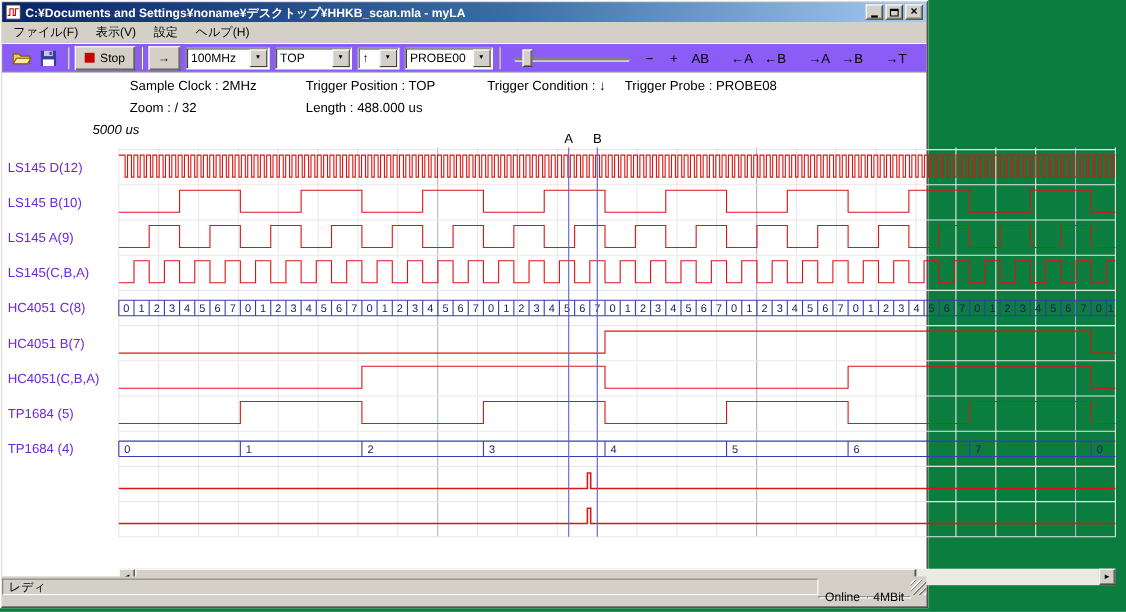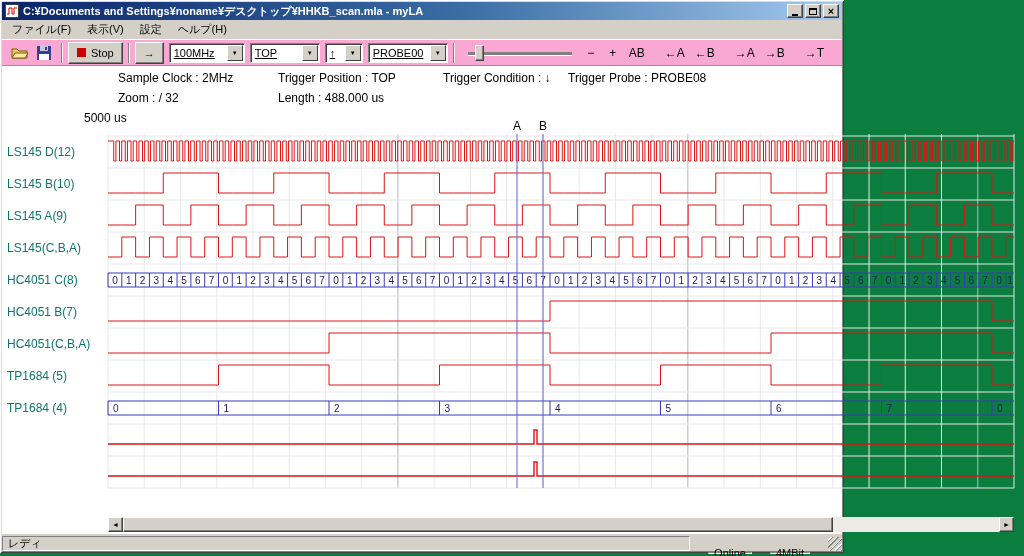--- a/index.html
+++ b/index.html
@@ -20,68 +20,68 @@
              display:flex; align-items:center; justify-content:center; padding:0; cursor:default;
              font-size:9px; line-height:1; color:#000; }
   .g-min { width:6px; height:2px; background:#000; margin-top:7px; }
   .g-max { width:8px; height:7px; border:1px solid #000; border-top-width:2px; }
   .g-close { font-size:11px; font-weight:bold; }
   
   .menubar { position:absolute; left:2px; top:20px; right:2px; height:19px; background:#d4d0c8;
              display:flex; align-items:flex-start; font-size:11px; color:#000; padding-left:2px; }
   .menu-item { padding:2px 8px; }
   
-  .toolbar { position:absolute; left:2px; top:39px; right:2px; height:27px; background:#f9a8d4;
+  .toolbar { position:absolute; left:2px; top:39px; right:2px; height:27px; background:#8b5cf6;
              border-top:1px solid #fff; border-bottom:1px solid #9b9788;
              display:flex; align-items:center; padding-left:6px; font-size:11px; color:#000; }
   .icon-btn { width:24px; height:22px; background:transparent; border:1px solid transparent;
               display:flex; align-items:center; justify-content:center; padding:0; }
   .tool-sep { width:2px; height:20px; border-left:1px solid #808080; border-right:1px solid #fff;
               margin:0 5px; }
   .btn3d { height:22px; background:#d4d0c8; border:1px solid; border-color:#fff #404040 #404040 #fff;
            box-shadow:inset -1px -1px 0 #808080; display:flex; align-items:center; gap:5px;
            padding:0 8px; font-size:11px; color:#000; }
   .stop-sq { width:9px; height:9px; background:#cc0000; display:inline-block; }
   .combo { height:20px; background:#fff; border:1px solid; border-color:#808080 #fff #fff #808080;
            box-shadow:inset 1px 1px 0 #404040; display:flex; align-items:center; margin-left:5px; }
-  .combo-txt { flex:1; padding:13px 4px; font-size:11px; white-space:nowrap; overflow:hidden;text-decoration:underline; }
+  .combo-txt { flex:1; padding:13px 4px; font-size:11px; white-space:nowrap; overflow:hidden; }
   .combo-arrow { width:16px; height:16px; margin-right:1px; background:#d4d0c8; border:1px solid;
                  border-color:#fff #404040 #404040 #fff; display:flex; align-items:center;
                  justify-content:center; font-size:6px; color:#000; }
   .slider { position:relative; width:108px; height:22px; margin:0 6px; }
   .slider-track { position:absolute; left:2px; right:2px; top:10px; height:3px;
                   background:#808080; box-shadow:0 1px 0 #fff; }
   .slider-thumb { position:absolute; left:9px; top:3px; width:9px; height:16px; background:#d4d0c8;
                   border:1px solid; border-color:#fff #404040 #404040 #fff;
                   box-shadow:inset -1px -1px 0 #808080; }
   .flat { background:transparent; border:1px solid transparent; font-size:12px; color:#000;
           padding:2px 4px; min-width:22px; }
   .gap8 { width:10px; }
   
   .client { position:absolute; left:2px; top:66px; right:2px; bottom:19px; background:#fff; }
   .info-text { position:absolute; font-size:12px; color:#000; white-space:nowrap; }
-  .time-label { position:absolute; left:84px; top:111px; font-size:12px; color:#000; }
+  .time-label { position:absolute; left:84px; top:111px; font-size:12px; color:#000;font-style:italic; }
   .marker-label { position:absolute; top:119px; width:18px; text-align:center; font-size:12px; color:#000; }
   .ch-labels { position:absolute; left:0; top:136px; width:106px; }
   .ch-label { height:32px; display:flex; align-items:center; padding-left:7px; font-size:12px;
-              color:#0f766e; white-space:nowrap; }
+              color:#6d28d9; white-space:nowrap; }
   #wave-svg { position:absolute; left:0; top:0; width:1024px; height:556px; }
   
   .hscroll { position:absolute; left:108px; top:517px; width:906px; height:15px; display:flex; }
   .scroll-btn { width:15px; height:15px; flex:0 0 auto; background:#d4d0c8; border:1px solid;
                 border-color:#fff #404040 #404040 #fff; box-shadow:inset -1px -1px 0 #808080;
                 display:flex; align-items:center; justify-content:center; font-size:7px;
                 color:#000; padding:0; }
   .scroll-track { flex:1; position:relative; background:#eceae5; }
   .scroll-thumb { position:absolute; left:0; top:0; width:710px; height:15px; background:#d4d0c8;
                   border:1px solid; border-color:#fff #404040 #404040 #fff;
                   box-shadow:inset -1px -1px 0 #808080; }
   
-  .statusbar { position:absolute; left:2px; right:2px; bottom:2px; height:17px; background:#d4d0c8;
-               display:flex; align-items:stretch; gap:18px; font-size:11px; color:#000;
+  .statusbar { position:absolute; left:2px; right:2px; bottom:12px; height:17px; background:#d4d0c8;
+               display:flex; align-items:stretch; gap:0; font-size:11px; color:#000;
                padding-top:2px; }
   .sp { border:1px solid; border-color:#808080 #fff #fff #808080; display:flex; align-items:center;
         padding:0 5px; white-space:nowrap; }
   .sp-main { flex:1; }
   .sp-s { flex:0 0 auto;margin-top:16px; }
   .resize-grip { width:14px; height:14px; align-self:flex-end;
                  background:repeating-linear-gradient(135deg, transparent 0 2px, #fff 2px 3px,
                             #808080 3px 4px); }
 </style>
 </head>

